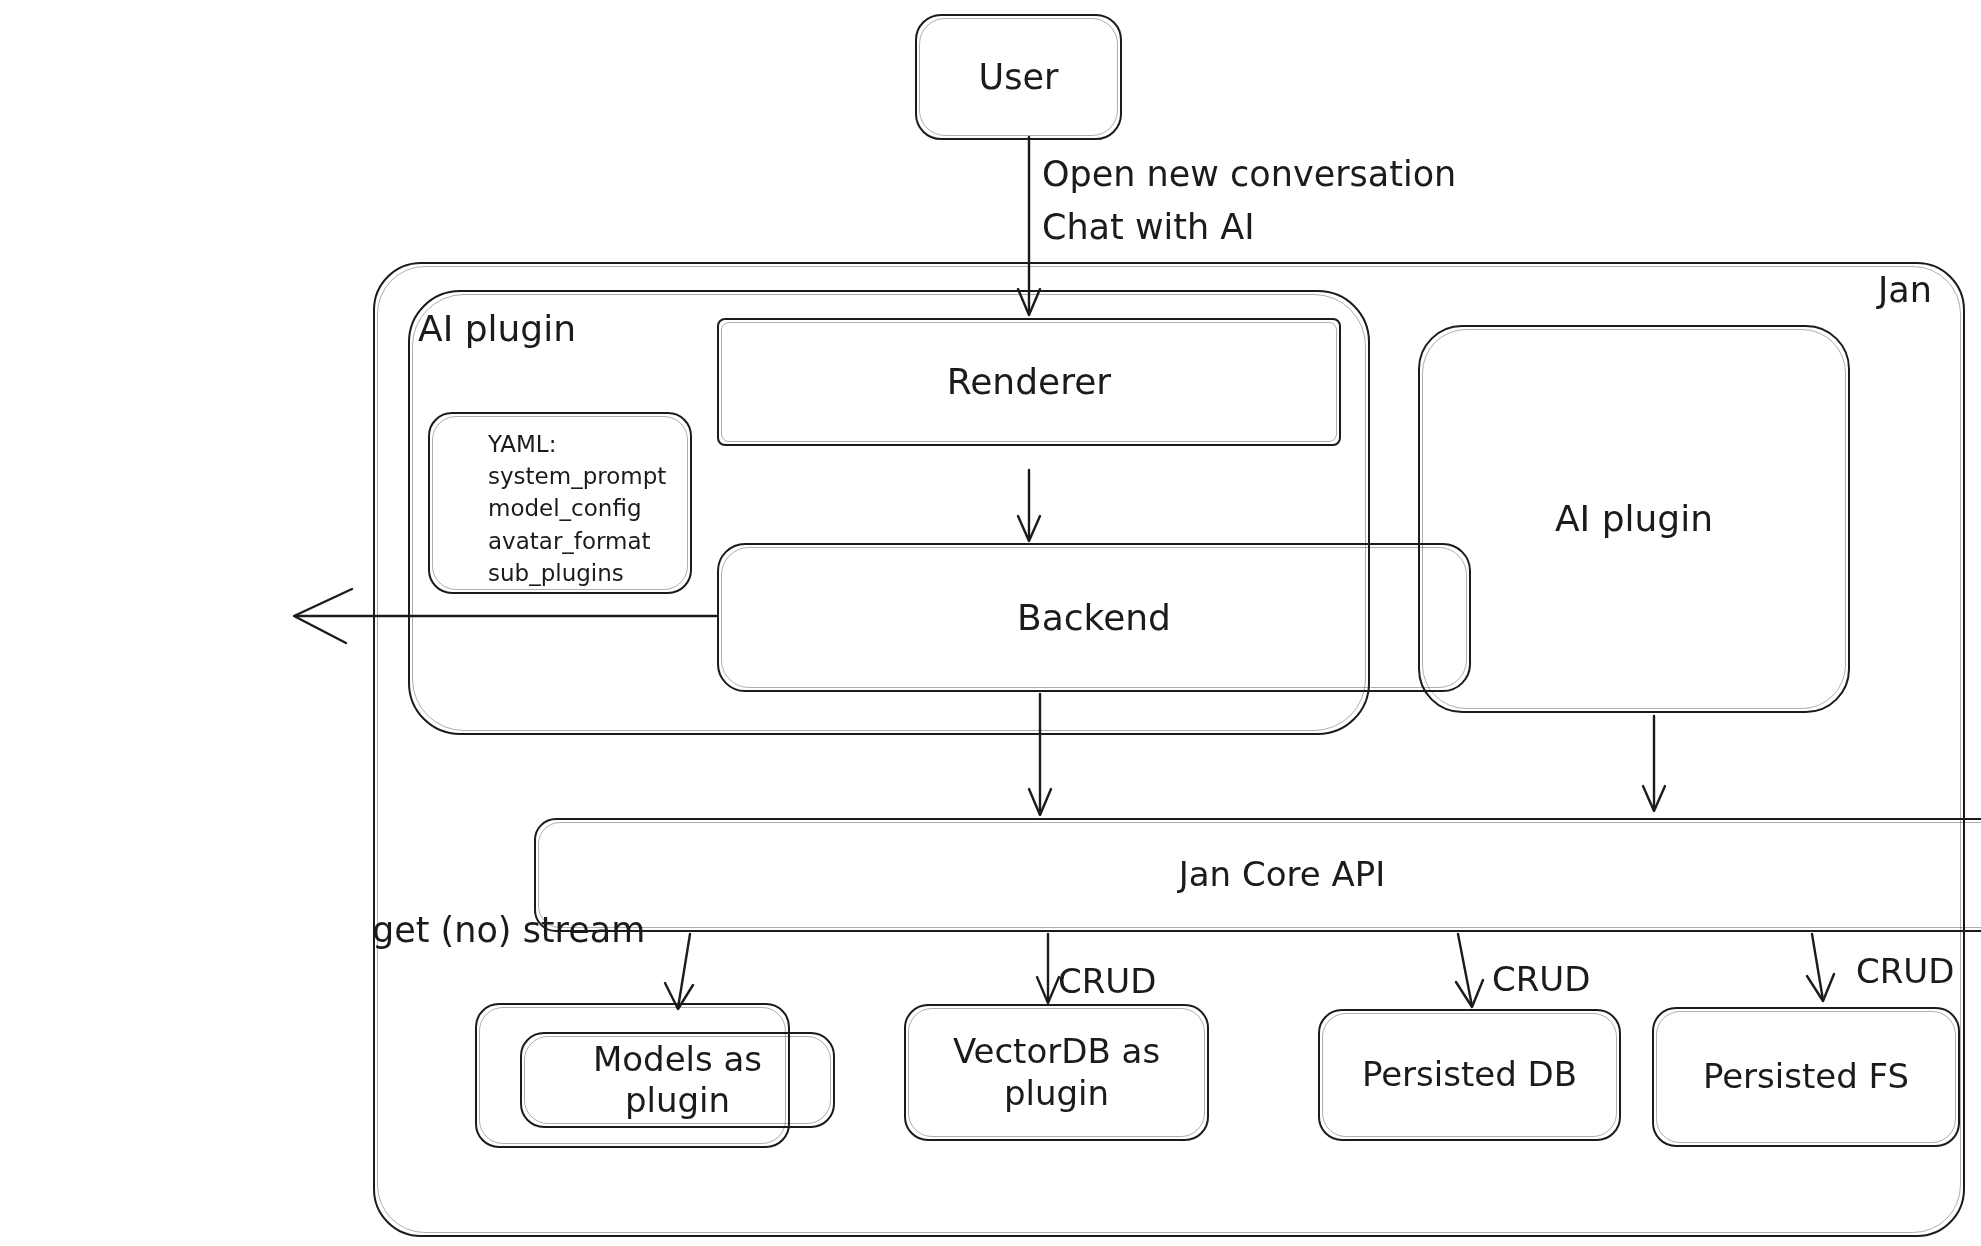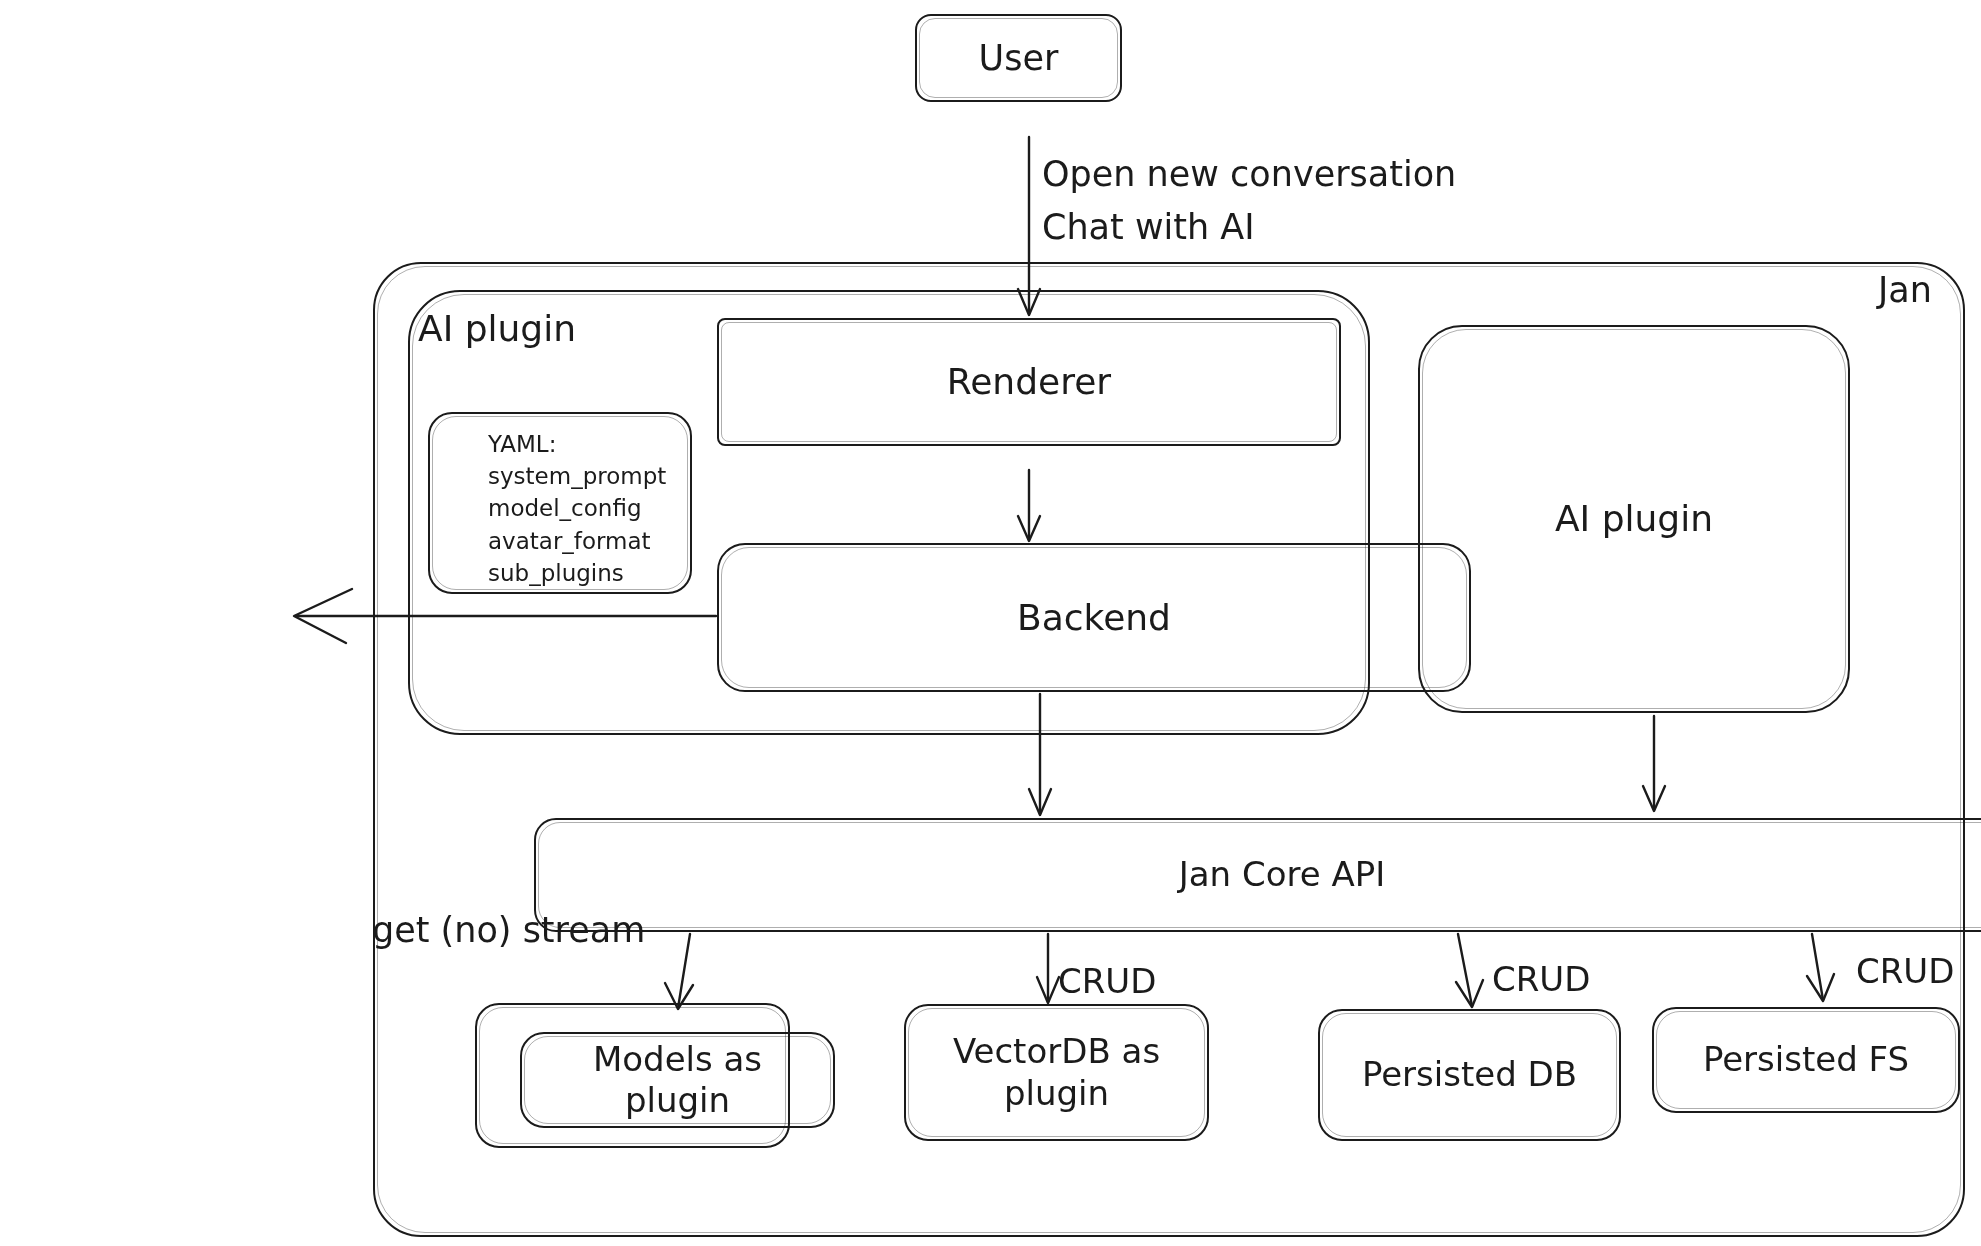--- a/index.html
+++ b/index.html
@@ -119,21 +119,21 @@
       <polyline points="1807,976 1823,1001 1834,974"></polyline>
     </g>
   </svg>
 
   <div class="box" style="left:373px; top:262px; width:1592px; height:975px; border-radius:48px;"></div>
   <div class="corner-label" style="left:1878px; top:270px; font-size:35px;">Jan</div>
 
   <div class="box" style="left:408px; top:290px; width:962px; height:445px; border-radius:52px;"></div>
   <div class="corner-label" style="left:418px; top:308px; font-size:36px;">AI plugin</div>
 
-  <div class="box" style="left:915px; top:14px; width:207px; height:88px; border-radius:16px;">
+  <div class="box" style="left:915px; top:14px; width:207px; height:126px; border-radius:26px;">
     <div class="node-label" style="font-size:35px;">
       <span>User</span>
     </div>
   </div>
 
   <div class="box" style="left:717px; top:318px; width:624px; height:128px; border-radius:8px;">
     <div class="node-label" style="font-size:36px;">
       <span>Renderer</span>
     </div>
   </div>
@@ -181,21 +181,21 @@
       <span>plugin</span>
     </div>
   </div>
 
   <div class="box" style="left:1318px; top:1009px; width:303px; height:132px; border-radius:24px;">
     <div class="node-label" style="font-size:34px;">
       <span>Persisted DB</span>
     </div>
   </div>
 
-  <div class="box" style="left:1652px; top:1007px; width:308px; height:106px; border-radius:24px;">
+  <div class="box" style="left:1652px; top:1007px; width:308px; height:140px; border-radius:24px;">
     <div class="node-label" style="font-size:34px;">
       <span>Persisted FS</span>
     </div>
   </div>
 
   <div class="edge-label line2" style="left:1042px; top:148px; font-size:35px;">
     <span>Open new conversation</span>
     <span>Chat with AI</span>
   </div>
 

